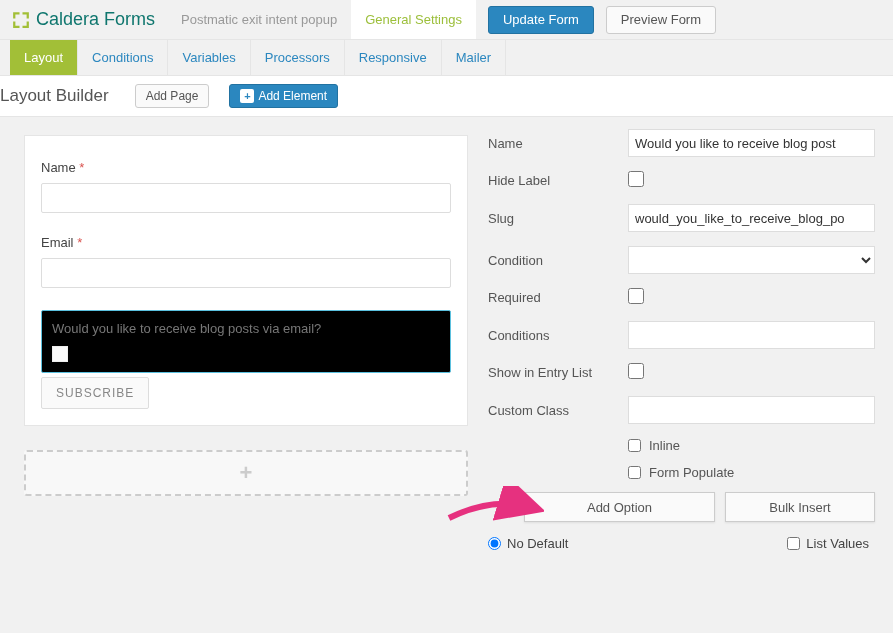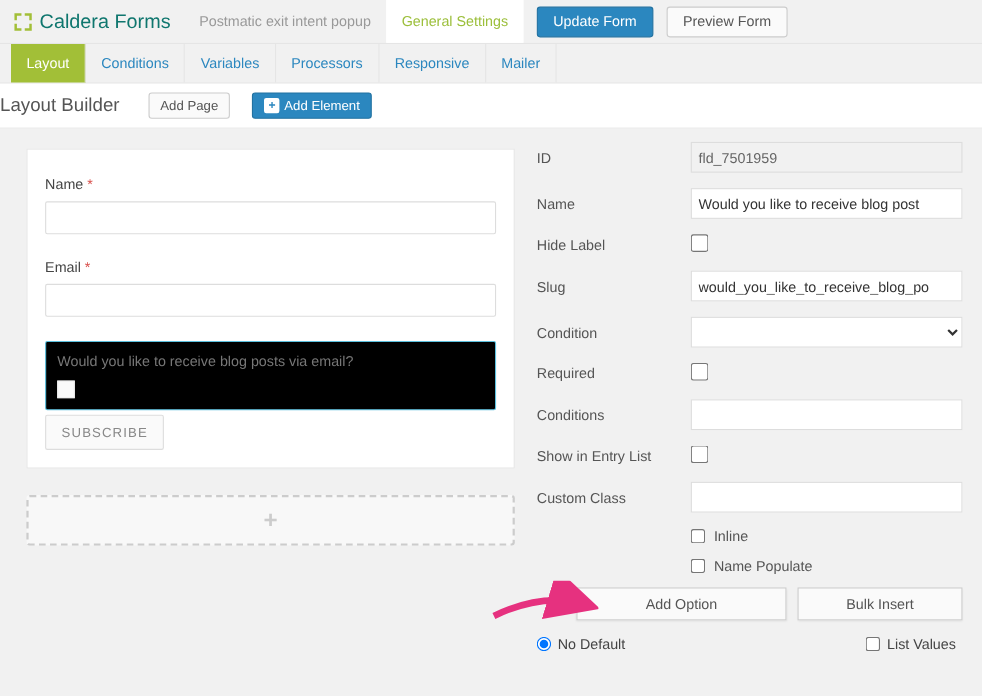--- a/index.html
+++ b/index.html
@@ -128,24 +128,20 @@
       </div>
       <button class="subscribe-btn">SUBSCRIBE</button>
     </div>
     <div class="dropzone">
       <span>+</span>
     </div>
   </div>
 
   <div class="rightcol">
 
-    <div class="settings-row">
-      <div class="lbl">ID</div>
-      <div class="ctl"><input type="text" class="grey" readonly="" value="fld_7501959" style=""></div>
-    </div>
 
     <div class="settings-row">
       <div class="lbl">Name</div>
       <div class="ctl"><input type="text" value="Would you like to receive blog post" style=""></div>
     </div>
 
     <div class="settings-row">
       <div class="lbl">Hide Label</div>
       <div class="ctl"><input type="checkbox" style=""></div>
     </div>
@@ -179,21 +175,21 @@
       <div class="lbl">Custom Class</div>
       <div class="ctl"><input type="text" value="" style=""></div>
     </div>
 
     <div class="check-line">
       <input type="checkbox" style="">
       <span>Inline</span>
     </div>
     <div class="check-line">
       <input type="checkbox" style="">
-      <span>Name Populate</span>
+      <span>Form Populate</span>
     </div>
 
     <div class="option-row arrow-wrap">
       <div class="arrow">
         <svg viewBox="0 0 100 44">
             <defs>
               <marker id="ah" markerWidth="8" markerHeight="8" refX="6" refY="4" orient="auto">
                 <path d="M0,0 L8,4 L0,8 Z" fill="#E6317F"></path>
               </marker>
             </defs>

